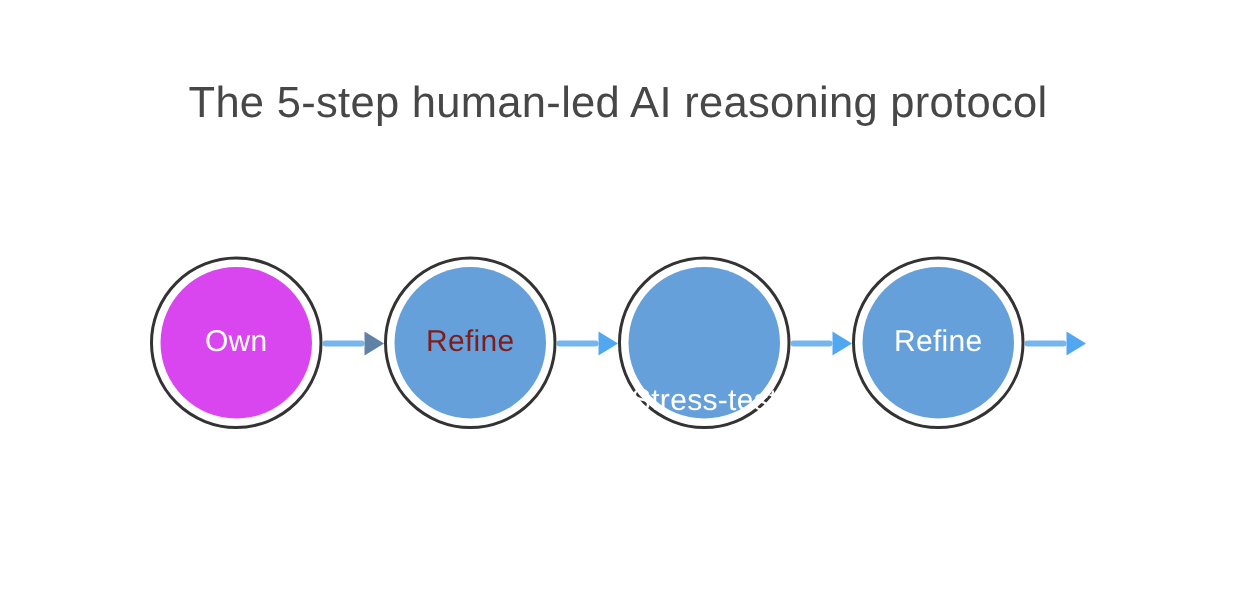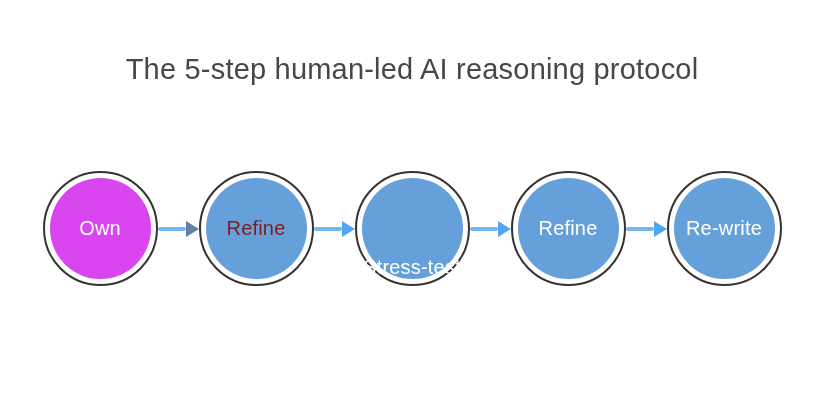--- a/index.html
+++ b/index.html
@@ -128,20 +128,15 @@
       <div class="node-inner" style="background-color: rgb(102, 160, 218);">
         <span class="node-label" style="color: rgb(255, 255, 255);">Refine</span>
       </div>
     </div>
 
     <div class="connector">
       <div class="line" style="background-color: rgb(118, 182, 239);"></div>
       <div class="head" style="border-left-color: rgb(82, 167, 241);"></div>
     </div>
 
-    <div class="node" style="border-color: rgb(51, 51, 51);">
-      <div class="node-inner" style="background-color: rgb(102, 160, 218);">
-        <span class="node-label" style="color: rgb(255, 255, 255);">Re-write</span>
-      </div>
-    </div>
 
   </div>
 </div>
 
 </body></html>

